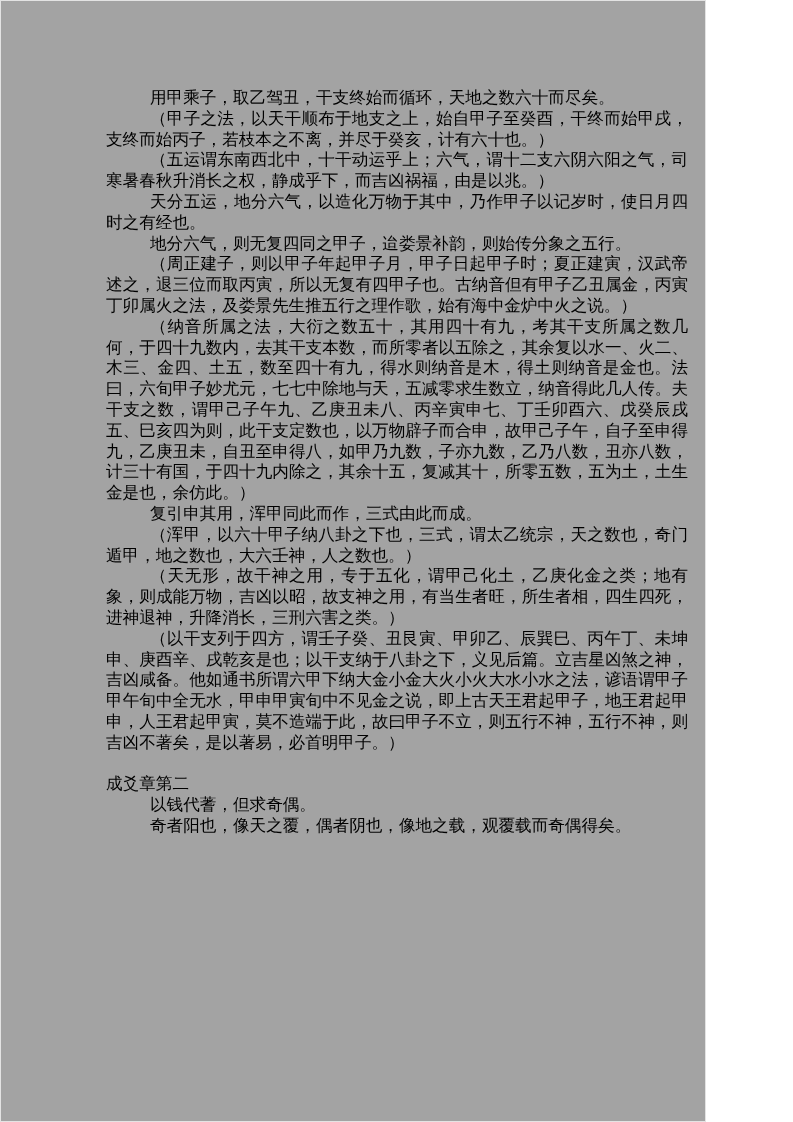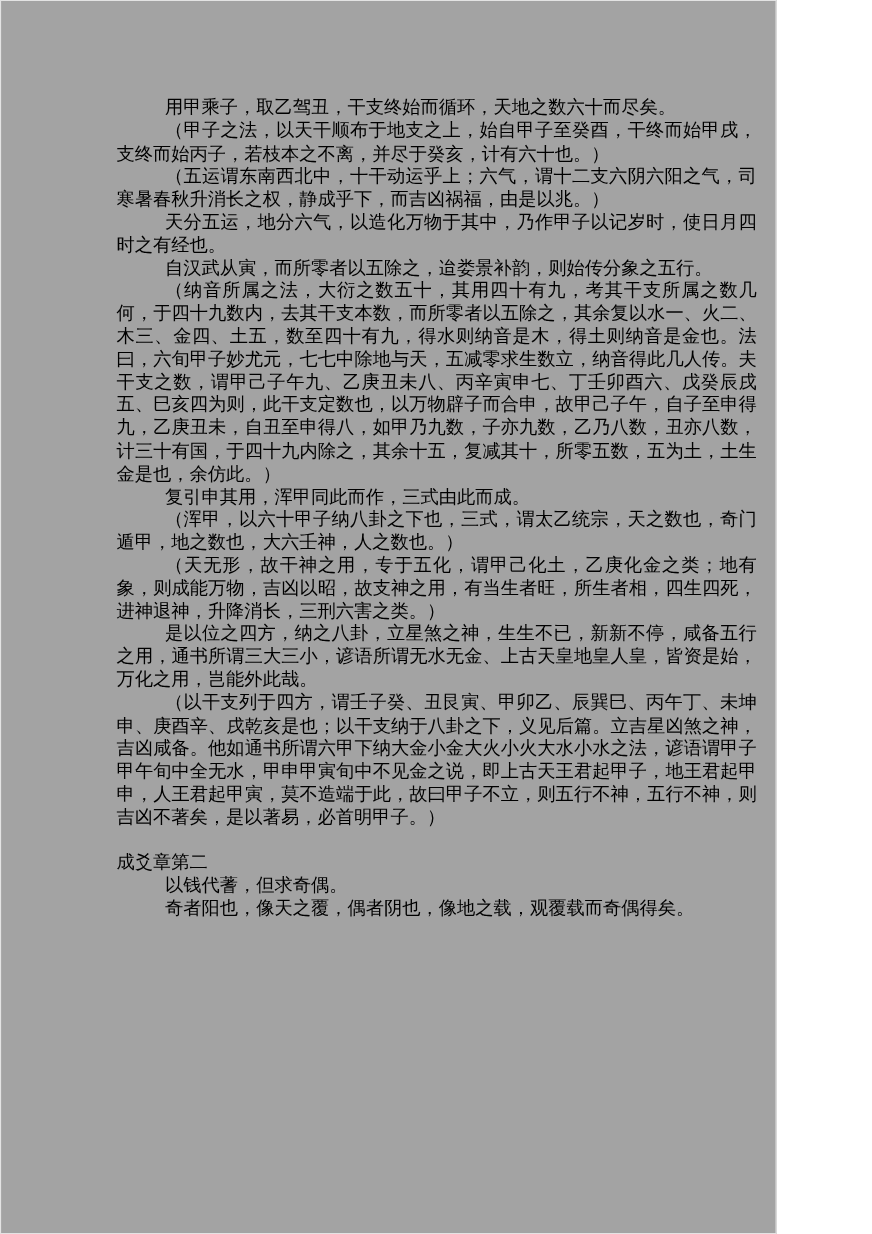--- a/index.html
+++ b/index.html
@@ -41,24 +41,24 @@
 </style>
 </head>
 <body>
 
 <div class="page">
   <div class="text-block">
     <p>用甲乘子，取乙驾丑，干支终始而循环，天地之数六十而尽矣。</p>
     <p>（甲子之法，以天干顺布于地支之上，始自甲子至癸酉，干终而始甲戌，支终而始丙子，若枝本之不离，并尽于癸亥，计有六十也。）</p>
     <p>（五运谓东南西北中，十干动运乎上；六气，谓十二支六阴六阳之气，司寒暑春秋升消长之权，静成乎下，而吉凶祸福，由是以兆。）</p>
     <p>天分五运，地分六气，以造化万物于其中，乃作甲子以记岁时，使日月四时之有经也。</p>
-    <p>自汉武从寅，而所零者以五除之，迨娄景补韵，则始传分象之五行。</p>
+    <p>地分六气，则无复四同之甲子，迨娄景补韵，则始传分象之五行。</p>
+    <p>（周正建子，则以甲子年起甲子月，甲子日起甲子时；夏正建寅，汉武帝述之，退三位而取丙寅，所以无复有四甲子也。古纳音但有甲子乙丑属金，丙寅丁卯属火之法，及娄景先生推五行之理作歌，始有海中金炉中火之说。）</p>
     <p>（纳音所属之法，大衍之数五十，其用四十有九，考其干支所属之数几何，于四十九数内，去其干支本数，而所零者以五除之，其余复以水一、火二、木三、金四、土五，数至四十有九，得水则纳音是木，得土则纳音是金也。法曰，六旬甲子妙尤元，七七中除地与天，五减零求生数立，纳音得此几人传。夫干支之数，谓甲己子午九、乙庚丑未八、丙辛寅申七、丁壬卯酉六、戊癸辰戌五、巳亥四为则，此干支定数也，以万物辟子而合申，故甲己子午，自子至申得九，乙庚丑未，自丑至申得八，如甲乃九数，子亦九数，乙乃八数，丑亦八数，计三十有国，于四十九内除之，其余十五，复减其十，所零五数，五为土，土生金是也，余仿此。）</p>
     <p>复引申其用，浑甲同此而作，三式由此而成。</p>
     <p>（浑甲，以六十甲子纳八卦之下也，三式，谓太乙统宗，天之数也，奇门遁甲，地之数也，大六壬神，人之数也。）</p>
     <p>（天无形，故干神之用，专于五化，谓甲己化土，乙庚化金之类；地有象，则成能万物，吉凶以昭，故支神之用，有当生者旺，所生者相，四生四死，进神退神，升降消长，三刑六害之类。）</p>
-    <p>是以位之四方，纳之八卦，立星煞之神，生生不已，新新不停，咸备五行之用，通书所谓三大三小，谚语所谓无水无金、上古天皇地皇人皇，皆资是始，万化之用，岂能外此哉。</p>
     <p>（以干支列于四方，谓壬子癸、丑艮寅、甲卯乙、辰巽巳、丙午丁、未坤申、庚酉辛、戌乾亥是也；以干支纳于八卦之下，义见后篇。立吉星凶煞之神，吉凶咸备。他如通书所谓六甲下纳大金小金大火小火大水小水之法，谚语谓甲子甲午旬中全无水，甲申甲寅旬中不见金之说，即上古天王君起甲子，地王君起甲申，人王君起甲寅，莫不造端于此，故曰甲子不立，则五行不神，五行不神，则吉凶不著矣，是以著易，必首明甲子。）</p>
     <p class="chapter-title">成爻章第二</p>
     <p>以钱代蓍，但求奇偶。</p>
     <p>奇者阳也，像天之覆，偶者阴也，像地之载，观覆载而奇偶得矣。</p>
   </div>
 </div>
 
 </body></html>

